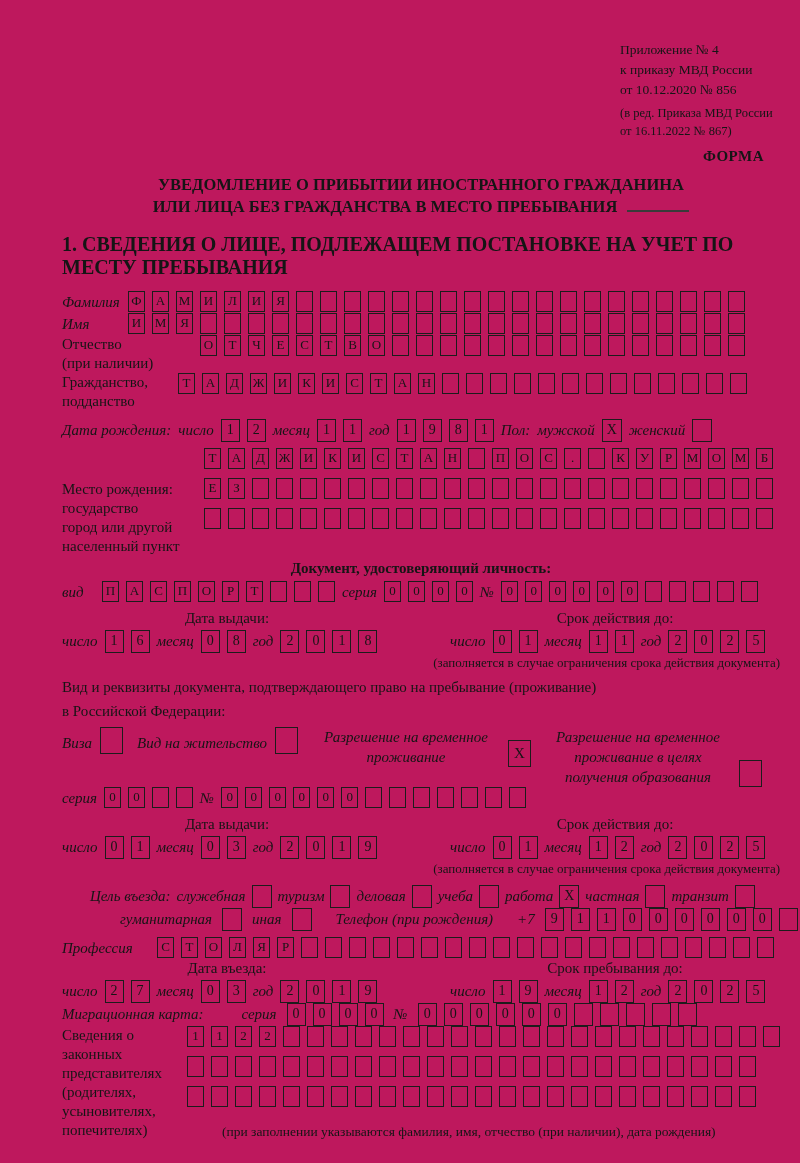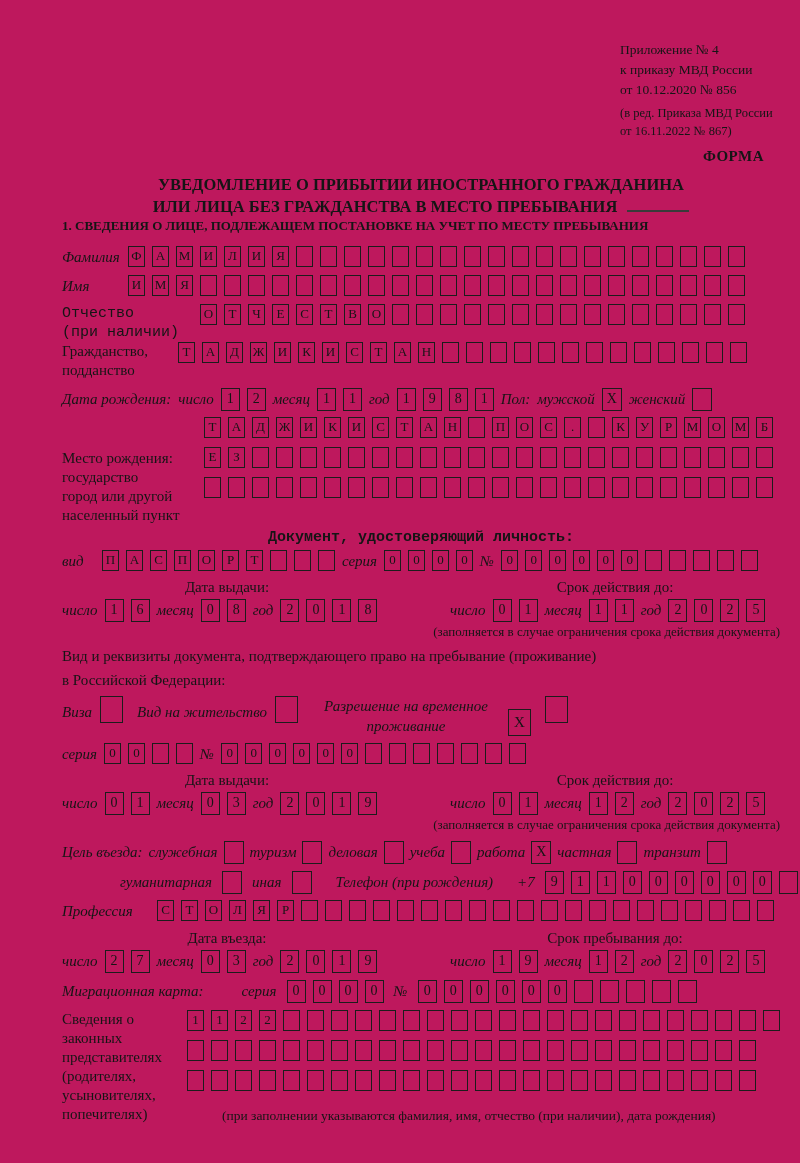--- a/index.html
+++ b/index.html
@@ -13,44 +13,44 @@
     font-family:"Liberation Serif","DejaVu Serif",serif;
     overflow:hidden;
   }
   .hdr{position:absolute;left:620px;top:40px;font-size:13.5px;line-height:20px;}
   .hdr .rev{font-size:12.5px;line-height:18px;}
   .hdr .rev.first{margin-top:4px;}
   .forma{position:absolute;top:148px;right:36px;font-weight:bold;font-size:15px;letter-spacing:.5px;}
   .content{position:absolute;left:62px;top:174px;width:718px;}
   .title{text-align:center;font-weight:bold;font-size:16.5px;line-height:22px;}
   .blank{display:inline-block;width:62px;border-bottom:2px solid #3a3a3a;height:14px;margin-left:10px;}
-  .sec-heading{font-weight:bold;font-size:13px;}
+  .sec-heading{margin-top:15px;font-weight:bold;font-size:20px;}
   .frow{display:flex;gap:7px;align-items:flex-start;}
   .aic{align-items:flex-start;}
-  .mt4{margin-top:4px;}.mt6{margin-top:6px;}.mt7{margin-top:7px;}
+  .mt4{margin-top:4px;}.mt6{margin-top:6px;}.mt7{}
   .mt8{margin-top:8px;}.mt12{margin-top:12px;}
   .lbl{font-size:15px;line-height:22px;white-space:nowrap;flex:none;font-style:italic;}
   .lbl2{display:flex;flex-direction:column;font-size:15px;line-height:19px;flex:none;}
-  .w60{width:59px;}.w131{width:131px;font-family:Liberation Mono, monospace;}.w109{width:109px;}.w135{width:135px;margin-top:32px;}
+  .w60{width:59px;}.w131{width:131px;}.w109{width:109px;}.w135{width:135px;margin-top:32px;}
   .w33{width:33px;}.w88{width:88px;}.w118{width:118px;}
   .boxes{display:flex;gap:7px;flex:none;flex-wrap:nowrap;}
   .cell{
     box-sizing:border-box;flex:none;display:block;
     width:17px;height:21px;border:1.5px solid #1c1c1c;
     font-size:13px;line-height:18px;text-align:center;
   }
   .dboxes{gap:7px;}
   .dboxes .cell{width:19px;height:23px;font-size:14px;line-height:20px;}
   .chk{
     box-sizing:border-box;flex:none;display:inline-block;
     width:20px;height:23px;border:1.5px solid #1c1c1c;
     font-size:14px;line-height:20px;text-align:center;
   }
   .chk-lg{width:23px;height:27px;line-height:24px;font-size:15px;}
-  .center-bold{text-align:center;font-weight:bold;font-size:15px;font-family:Liberation Mono, monospace;}
+  .center-bold{text-align:center;font-weight:bold;font-size:15px;}
   .dates{display:flex;justify-content:space-between;width:100%;}
   .dgroup{width:330px;}
   .dg-head{text-align:center;font-size:15px;line-height:18px;margin-bottom:3px;}
   .note{text-align:right;font-size:13px;line-height:16px;margin-top:2px;}
   .para{font-size:15px;line-height:20px;}
   .opt{display:flex;gap:8px;align-items:flex-end;}
   .optw{white-space:normal;text-align:center;line-height:20px;}
   .note-center{font-size:13.5px;line-height:17px;margin-top:7px;margin-left:35px;}
   .colstack{display:flex;flex-direction:column;gap:9px;}
 </style>
@@ -421,20 +421,21 @@
       </div>
       <div class="opt">
         <span class="lbl">Вид на жительство</span>
         <span class="chk chk-lg"></span>
       </div>
       <div class="opt">
         <span class="lbl optw" style="max-width:188px;">Разрешение на временное проживание</span>
         <span class="chk chk-lg">X</span>
       </div>
       <div class="opt">
+        <span class="lbl optw" style="max-width:186px;">Разрешение на временное проживание в целях получения образования</span>
         <span class="chk chk-lg"></span>
       </div>
     </div>
 
     <div class="frow mt7">
       <span class="lbl">серия</span>
       <span class="boxes">
           <span class="cell">0</span>
           <span class="cell">0</span>
           <span class="cell"></span>
@@ -499,21 +500,21 @@
               <span class="cell">2</span>
               <span class="cell">0</span>
               <span class="cell">2</span>
               <span class="cell">5</span>
             </span>
         </div>
       </div>
     </div>
     <div class="note">(заполняется в случае ограничения срока действия документа)</div>
 
-    <div class="frow mt8 aic" style="gap:6px;">
+    <div class="frow mt8 aic" style="gap:6px;margin-left:28px;">
       <span class="lbl">Цель въезда:</span>
       <span class="lbl">служебная</span>
       <span class="chk"></span>
       <span class="lbl">туризм</span>
       <span class="chk"></span>
       <span class="lbl">деловая</span>
       <span class="chk"></span>
       <span class="lbl">учеба</span>
       <span class="chk"></span>
       <span class="lbl">работа</span>

